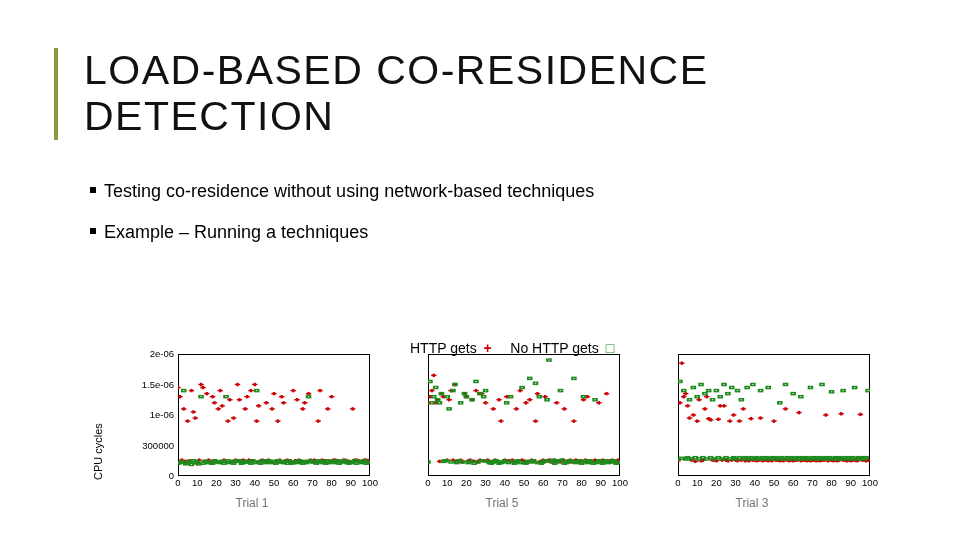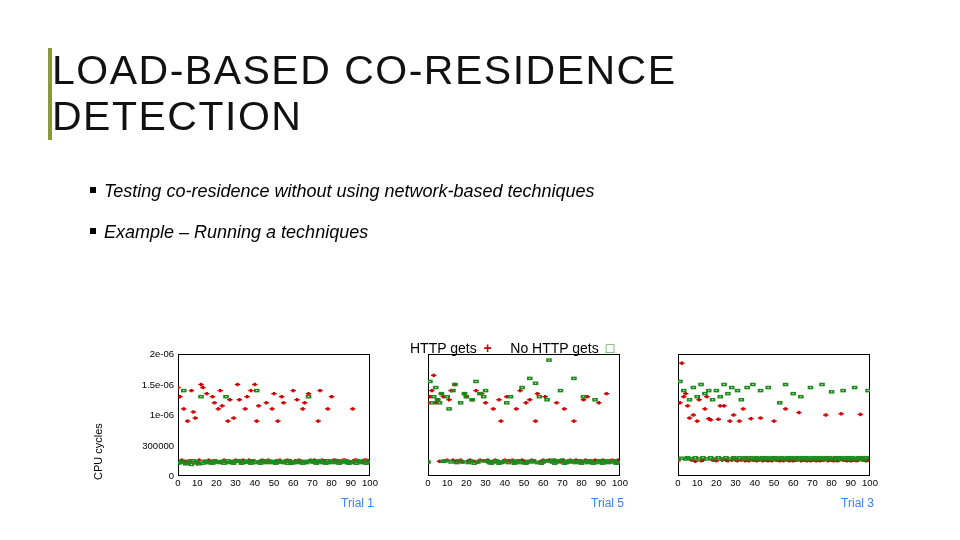--- a/index.html
+++ b/index.html
@@ -8,38 +8,38 @@
     width: 960px;
     height: 540px;
     font-family: Arial, Helvetica, sans-serif;
     background: #fff;
     color: #000;
     position: relative;
     overflow: hidden;
   }
   .title-area {
     position: absolute;
-    left: 48px;
+    left: 54px;
     top: 48px;
     right: 30px;
     border-left: 4px solid #8a9a3a;
+    padding-left: 26px;
   }
   .title {
     font-size: 41px;
     letter-spacing: 1.5px;
     line-height: 1.12;
     font-weight: 400;
     color: #111;
   }
   .body-area {
     position: absolute;
     left: 90px;
     top: 180px;
     right: 60px;
-    font-style: italic;
   }
   .bullet-line {
     font-size: 18px;
     line-height: 1.25;
     margin-bottom: 18px;
     position: relative;
     padding-left: 14px;
   }
   .bullet-line::before {
     content: "";
@@ -122,23 +122,23 @@
     line-height: 1;
     color: #000;
     transform: translateX(-50%);
     white-space: nowrap;
   }
   .xlabel {
     position: absolute;
     bottom: 4px;
     left: 0;
     right: 0;
-    text-align: right;
+    text-align: center;
     font-size: 12px;
-    color: #3b82f6;
+    color: #737373;
   }
   svg .pt-plus { stroke: #cc0000; stroke-width: 1.2; }
   svg .pt-sq   { stroke: #1e8b1e; fill: none; stroke-width: 1.1; }
 </style>
 </head>
 <body>
 
 <div class="title-area">
   <div class="title">LOAD-BASED CO-RESIDENCE DETECTION</div>
 </div>

